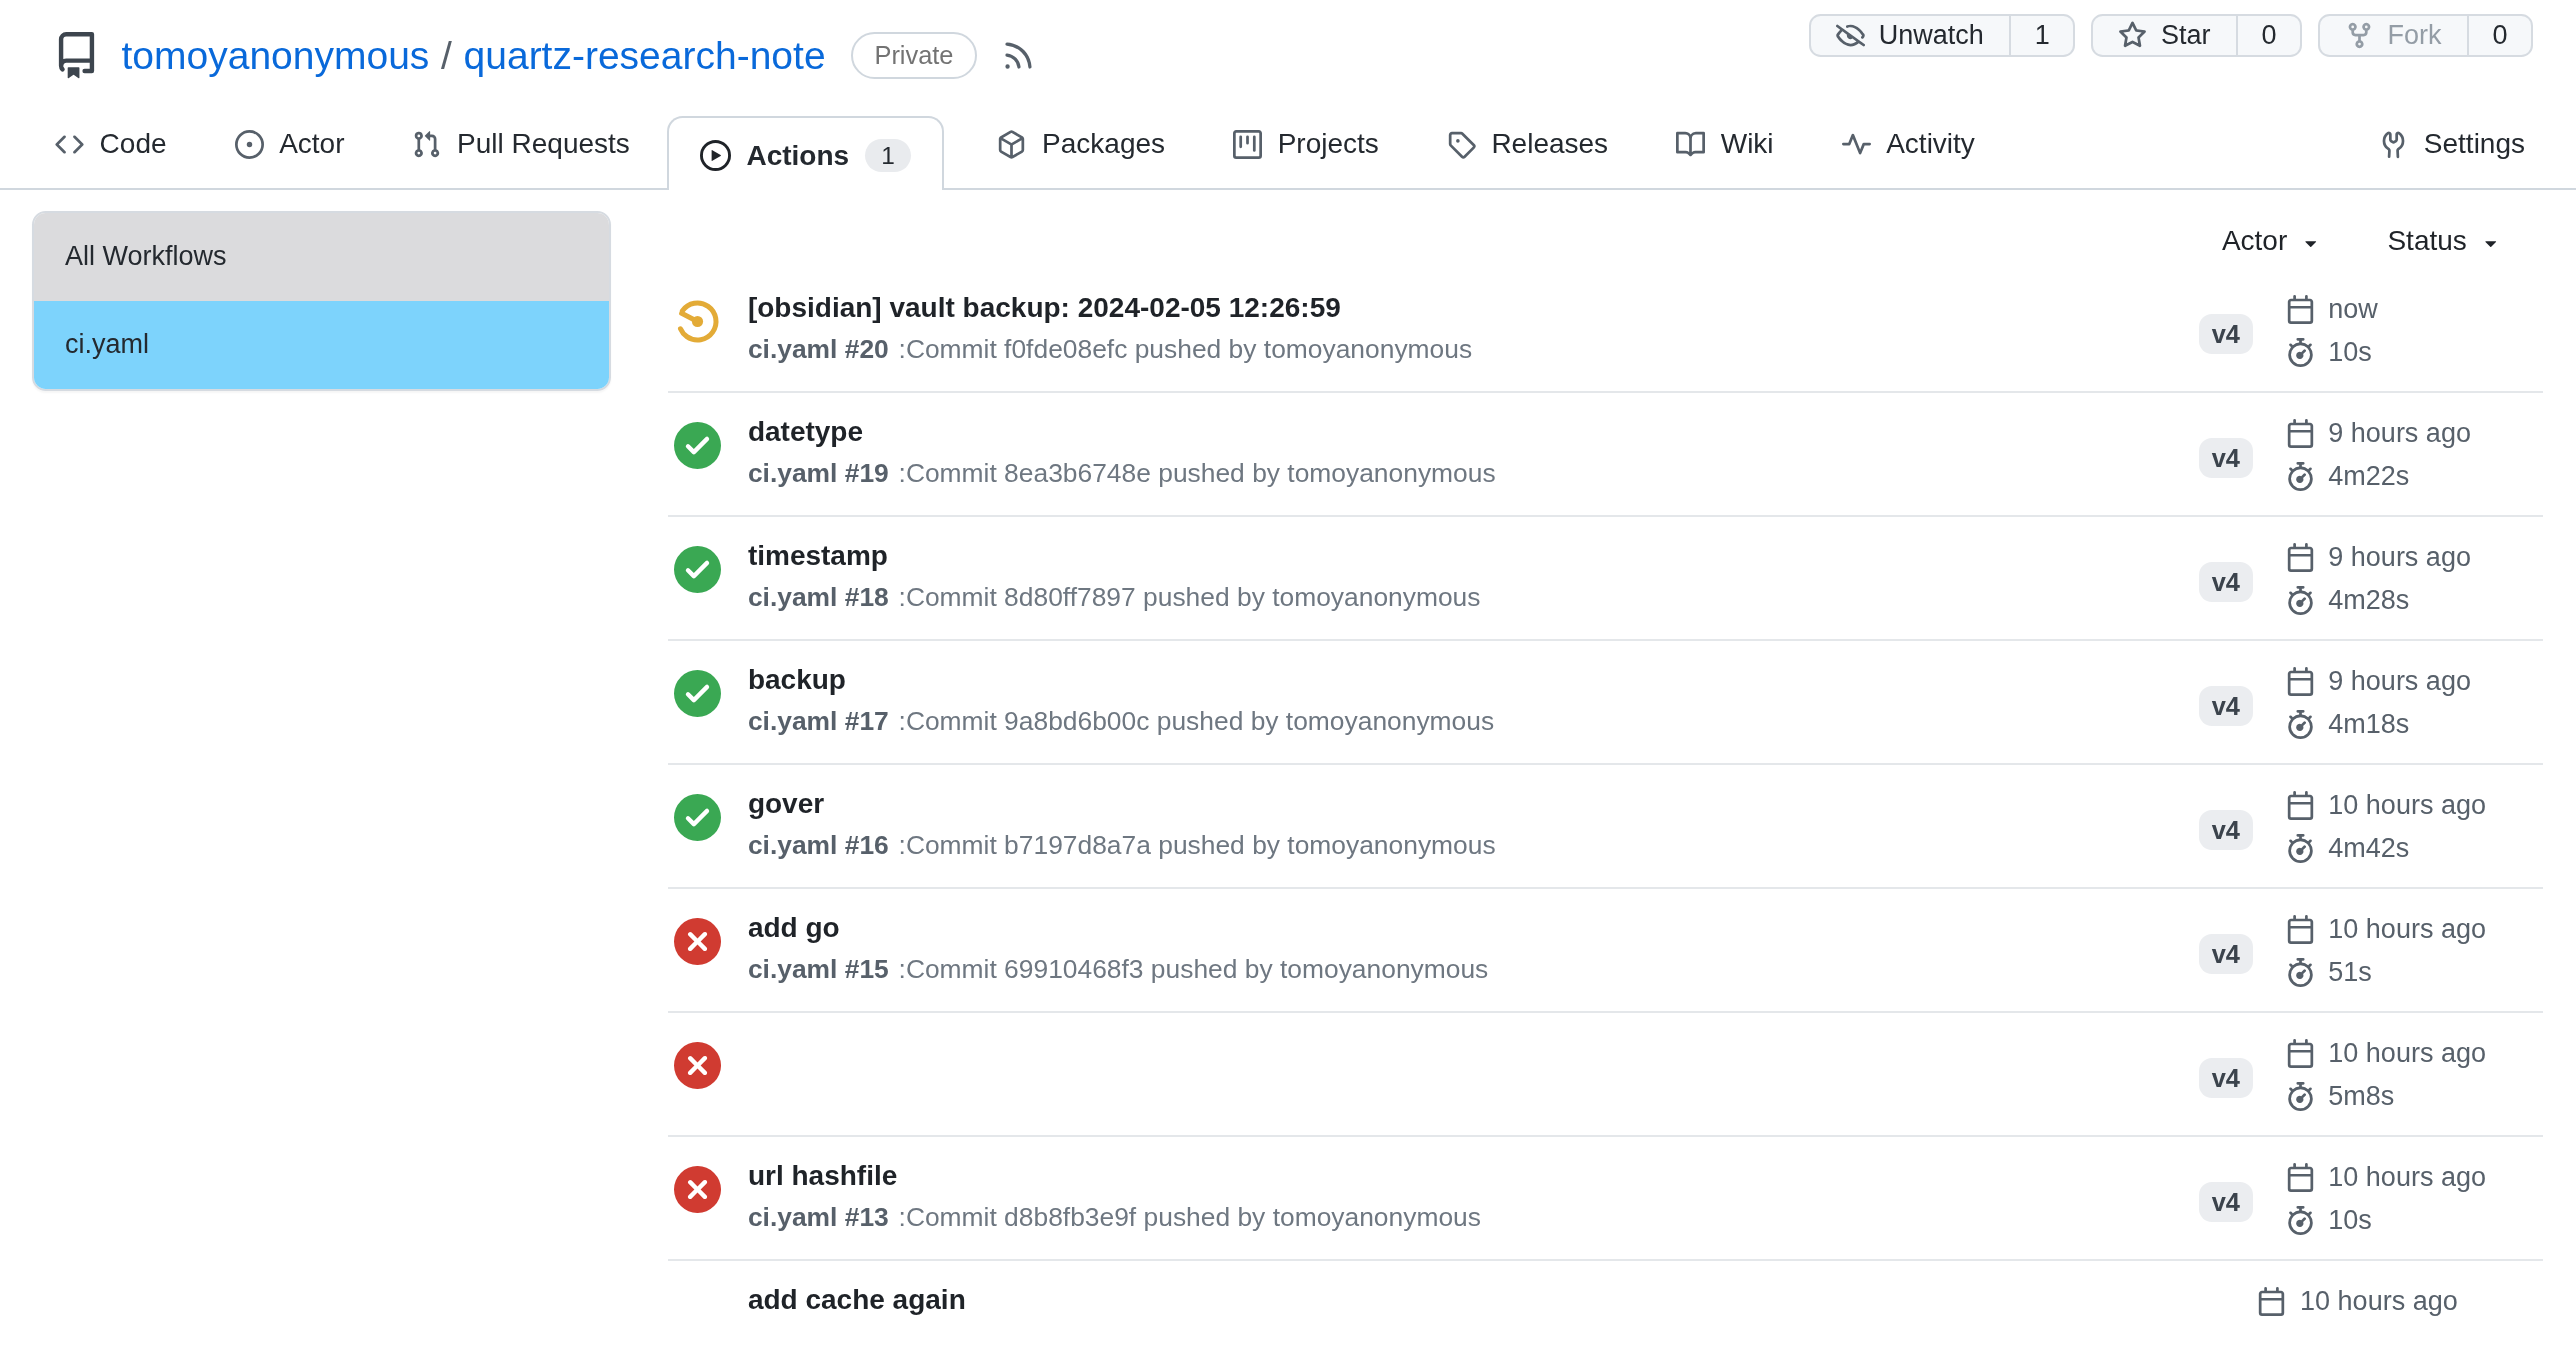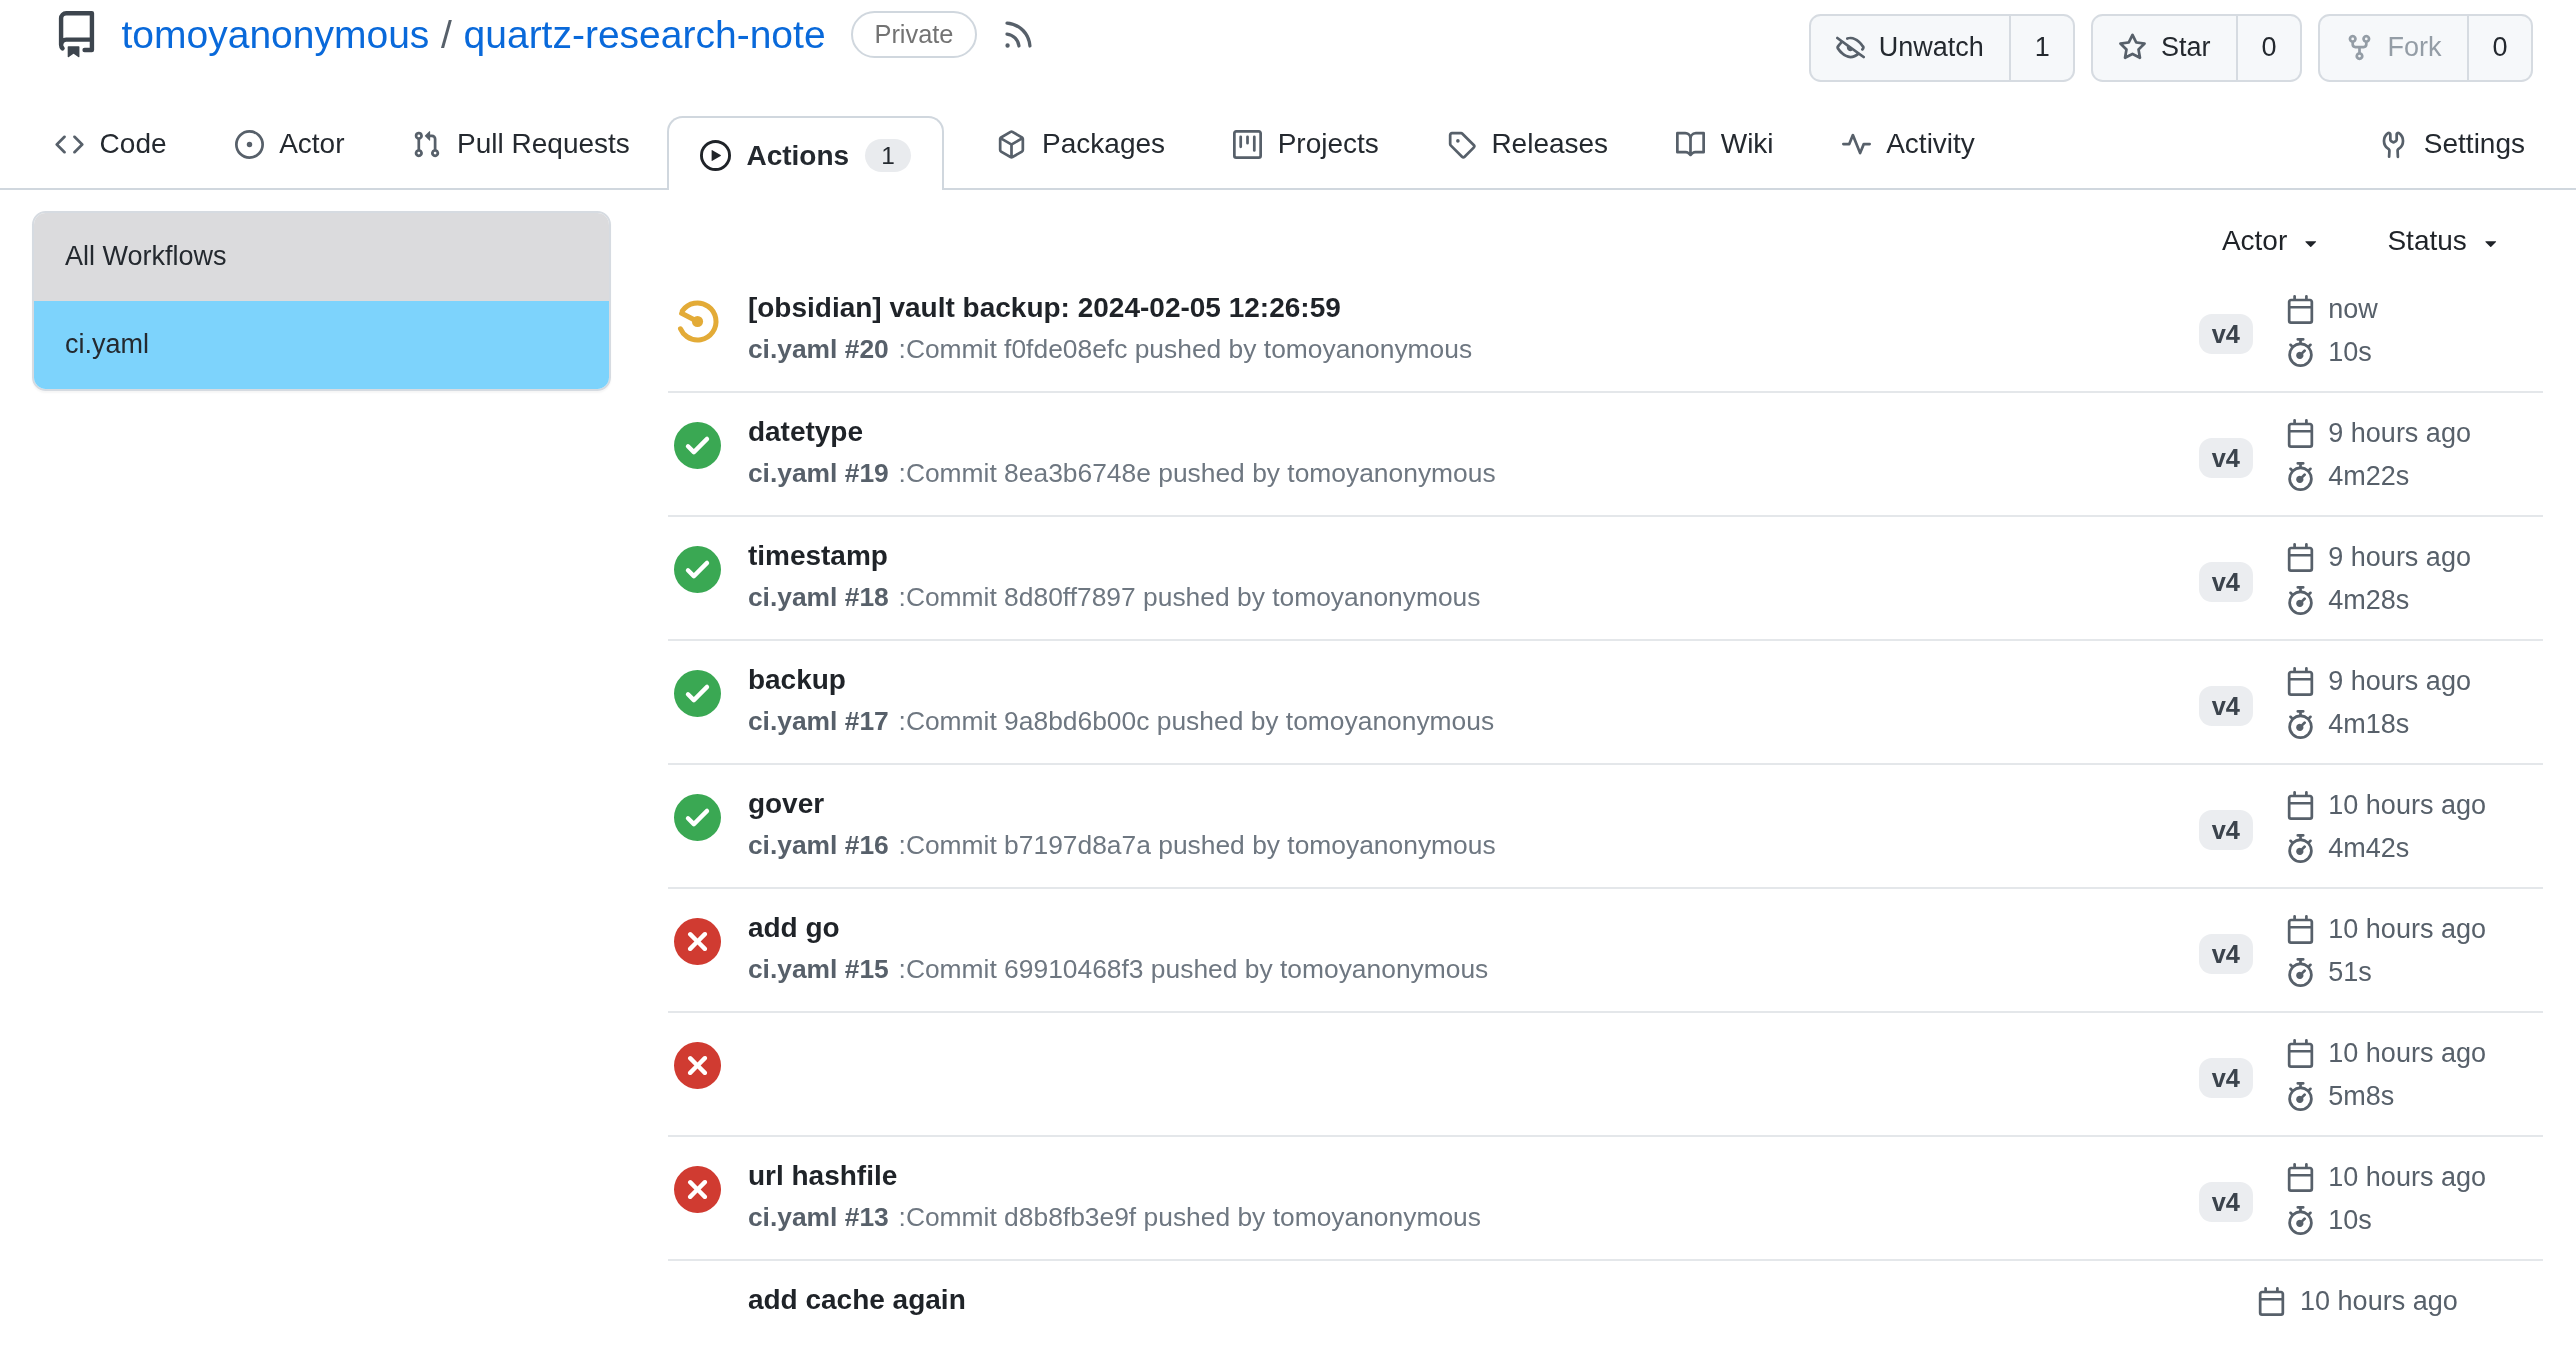--- a/index.html
+++ b/index.html
@@ -3,30 +3,30 @@
 <meta charset="utf-8">
 <style>
   * { box-sizing: border-box; margin: 0; padding: 0; }
   html,body { width: 2576px; height: 1354px; overflow: hidden; background: #fff;
     font-family: "Liberation Sans", sans-serif; color: #1f2328; }
   .icon { display: inline-flex; flex: none; }
   svg { display: block; }
 
   
   .repo-header { position: relative; height: 100px; }
-  .repo-title-group { position: absolute; left: 53px; top: 11px; display: flex; align-items: center; }
+  .repo-title-group { position: absolute; left: 53px; top: 32px; display: flex; align-items: center; }
   .repo-icon { color: #3d454e; margin-right: 21.5px; }
   .repo-link { font-size: 39px; color: #0969da; text-decoration: none; }
   .repo-sep { font-size: 39px; color: #57606a; margin: 0 11.7px; }
   .private-badge { margin-left: 25.4px; font-size: 25.4px; font-weight: 500; color: #737373;
     border: 2px solid #d0d7de; border-radius: 977px; padding: 6.8px 21.5px; }
   .feed-icon { color: #57606a; margin-left: 23.5px; }
 
   .header-actions { position: absolute; right: 43px; top: 13.7px; display: flex; gap: 15.6px; }
-  .btn-group { display: flex; height: 68px; border: 2px solid #d6dbe1; border-radius: 11.7px;
+  .btn-group { display: flex; height: 43px; border: 2px solid #d6dbe1; border-radius: 11.7px;
     background: #f6f8fa; overflow: hidden; }
   .btn-seg { display: flex; align-items: center; gap: 13.7px; padding: 0 25.4px;
     font-size: 27px; font-weight: 500; color: #24292f; cursor: pointer; }
   .btn-seg .icon { color: #57606a; }
   .btn-count { border-left: 2px solid #d6dbe1; padding: 0 23.5px; }
   .btn-muted, .btn-muted .icon { color: #949da6; }
 
   
   .tabbar { position: relative; height: 90px; display: flex; align-items: center;
     padding-left: 55px; border-bottom: 2px solid #d0d7de; }

